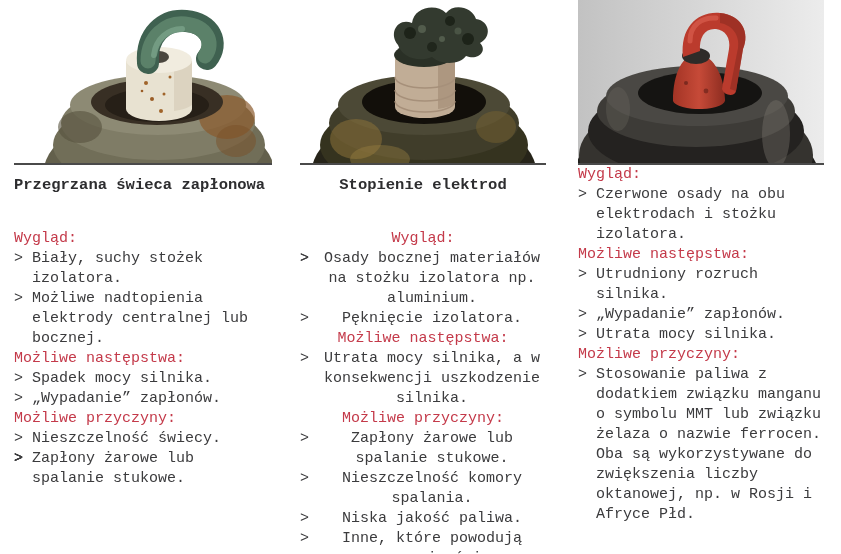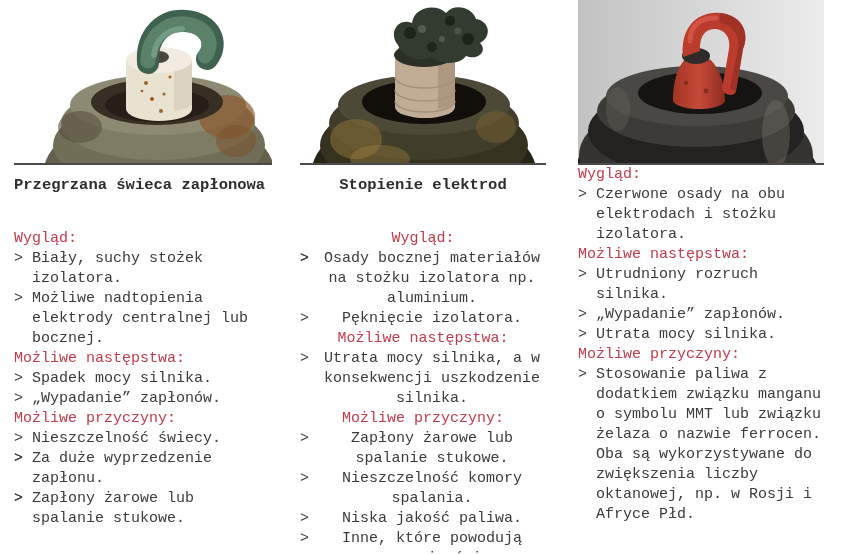--- a/index.html
+++ b/index.html
@@ -94,21 +94,21 @@
       </ul>
       <div class="sec-label">Możliwe następstwa:</div>
       <ul class="bullets">
         <li><span class="marker">&gt;</span><span>Spadek mocy silnika.</span></li>
         <li><span class="marker">&gt;</span><span>„Wypadanie” zapłonów.</span></li>
       </ul>
       <div class="sec-label">Możliwe przyczyny:</div>
       <ul class="bullets">
         <li><span class="marker">&gt;</span><span>Nieszczelność świecy.</span></li>
         <li><span class="marker">&gt;</span></li>
-        <li><span class="marker">&gt;</span><span>Za duże wyprzedzenie zapłonu.</span></li>
+        <li><span class="marker">&gt;</span></li>
         <li><span class="marker">&gt;</span></li>
         <li><span class="marker">&gt;</span><span>Zapłony żarowe lub spalanie stukowe.</span></li>
       </ul>
     </div>
   </section>
 
   <section class="col col-2">
     <div class="photo">
       <svg viewBox="0 0 246 165" preserveAspectRatio="xMidYMid slice">
         <rect x="0" y="0" width="246" height="165" fill="#ffffff"></rect>

